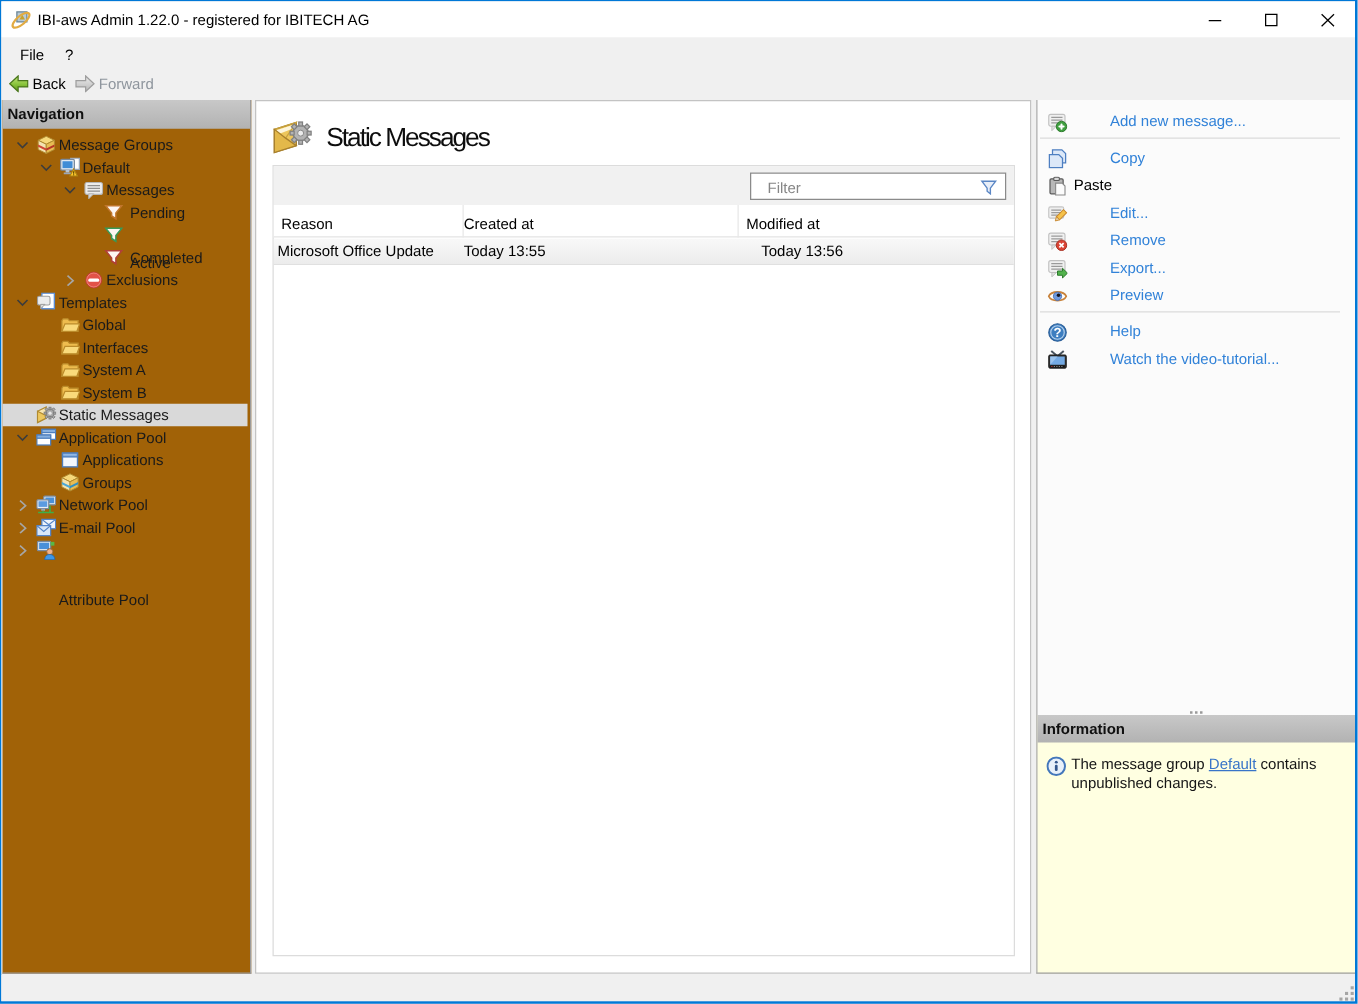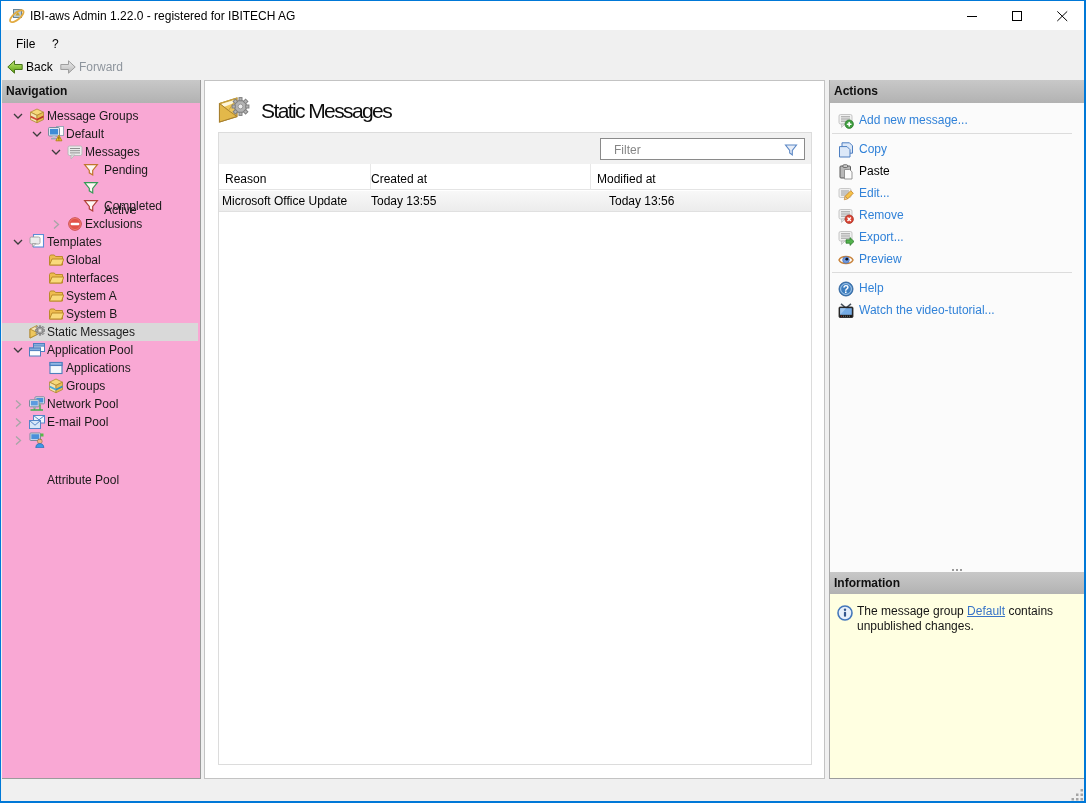--- a/index.html
+++ b/index.html
@@ -17,28 +17,28 @@
   }
   .abs { position:absolute; }
   .titlebar { left:0; top:0; right:0; height:29px; background:#ffffff; }
   .title-text { left:29px; top:8px; color:#000; }
   .menubar { left:0; top:29px; right:0; height:23px; background:#f0f0f0; }
   .toolbar { left:0; top:52px; right:0; height:27px; background:#f0f0f0; }
   .panel-hdr {
     height:23px; background:linear-gradient(#c8c8c8,#b2b2b2);
     font-weight:bold; color:#101010; line-height:22px; padding-left:4px;
   }
-  .navpanel { left:1px; top:79px; width:199px; height:699px; background:#f9a8d4; border-right:1px solid #9b9b9b; border-bottom:1px solid #9b9b9b; }
+  .navpanel { left:1px; top:79px; width:199px; height:699px; background:#a16207; border-right:1px solid #9b9b9b; border-bottom:1px solid #9b9b9b; }
   .contentpanel { left:203px; top:79px; width:621px; height:699px; background:#ffffff; border:1px solid #c3c3c3; }
   .actionspanel { left:828px; top:79px; width:255px; height:492px; background:#fbfbfb; border-left:1px solid #ababab; }
   .infopanel { left:828px; top:571px; width:255px; height:207px; background:#ffffe1; border-left:1px solid #ababab; border-bottom:1px solid #9c9c9c; }
   .statusbar { left:0; top:779px; right:0; height:21px; background:#f0f0f0; }
   .treerow { height:18px; line-height:18px; white-space:nowrap; color:#1a1a1a; }
   .sel { background:#d9d9d9; }
-  .link { color:#3182d8; }
+  .link { color:#3182d8;margin-left:29px; }
   .alink { position:absolute; left:29px; white-space:nowrap; }
   .aicon { position:absolute; left:8px; width:16px; height:16px; }
   .asep { position:absolute; left:2px; right:12px; height:1px; background:#dcdcdc; }
 </style>
 </head>
 <body>
 
   <div class="abs titlebar"></div>
   <div class="abs" style="left:6px;top:5px;width:18px;height:18px;">
     <svg width="18" height="18" viewBox="0 0 18 18">
@@ -395,21 +395,20 @@
 
       <div class="abs" style="left:0;top:58px;right:0;height:21px;background:linear-gradient(#f8f8f8,#ececec);border-bottom:1px solid #e0e0e0;">
         <div class="abs" style="left:3px;top:3px;">Microsoft Office Update</div>
         <div class="abs" style="left:152px;top:3px;">Today 13:55</div>
         <div class="abs" style="left:390px;top:3px;">Today 13:56</div>
       </div>
     </div>
   </div>
 
   <div class="abs actionspanel">
-    <div class="panel-hdr">Actions</div>
     <div id="actions" style="position:relative;">
       <div class="aicon" style="top:10px;">
         <svg width="16" height="16" viewBox="0 0 16 16">
           <rect x="1" y="1.5" width="13" height="9.5" rx="1.6" fill="#f0f0f0" stroke="#c0c0c0" stroke-width="0.9"></rect>
           <path d="M3.5 11 L3.5 14.5 L7 11 Z" fill="#e4e4e4" stroke="#c0c0c0" stroke-width="0.8"></path>
           <line x1="3" y1="3.8" x2="12" y2="3.8" stroke="#9a9a9a" stroke-width="1"></line>
           <line x1="3" y1="6" x2="12" y2="6" stroke="#9a9a9a" stroke-width="1"></line>
           <line x1="3" y1="8.2" x2="12" y2="8.2" stroke="#9a9a9a" stroke-width="1"></line>
           <circle cx="11.2" cy="11.2" r="4.2" fill="#3f9e3f" stroke="#2d7a2d" stroke-width="0.8"></circle>
           <rect x="10.4" y="8.7" width="1.6" height="5" rx="0.8" fill="#fff"></rect>

